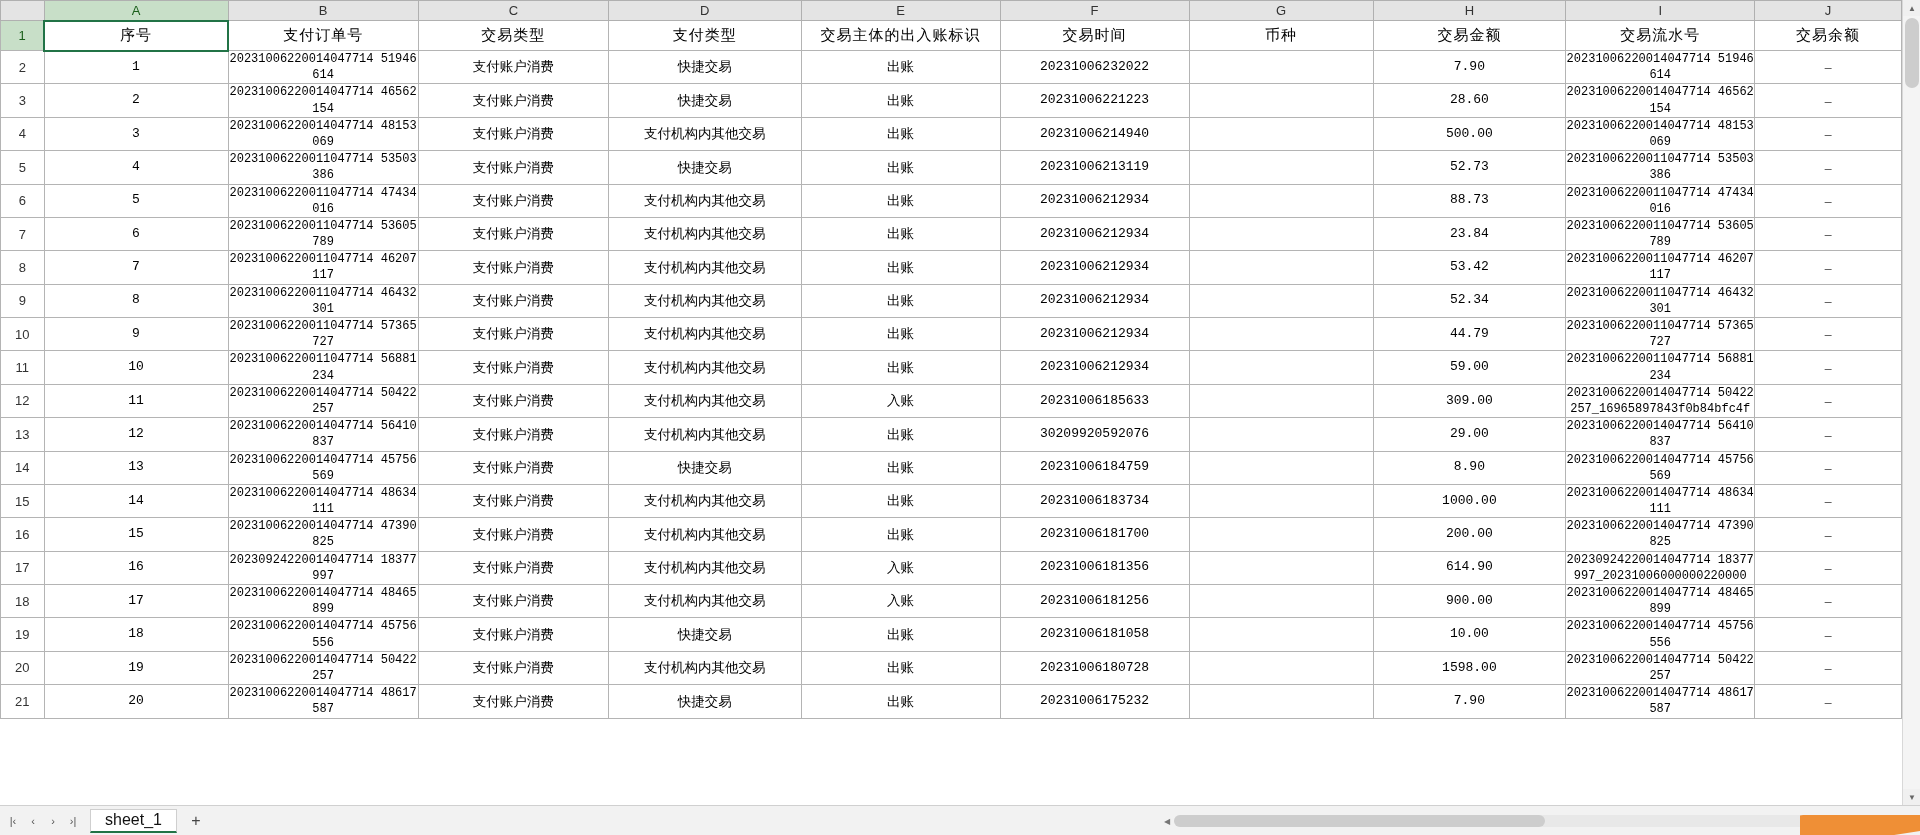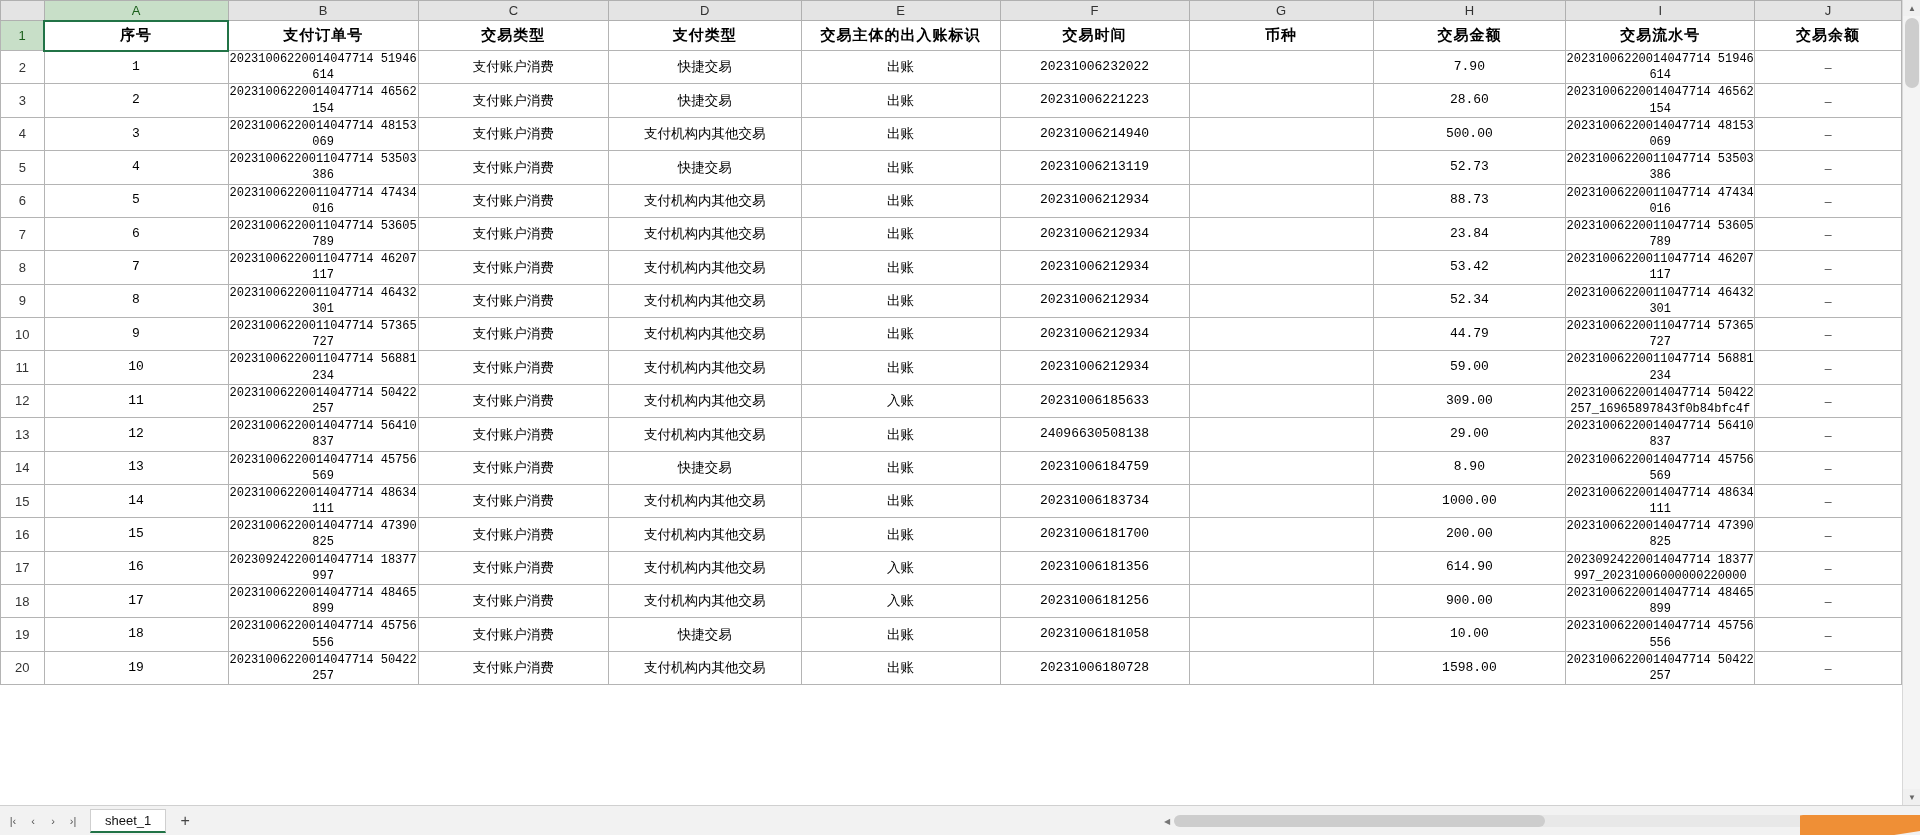--- a/index.html
+++ b/index.html
@@ -82,21 +82,21 @@
     font-size: 13.5px;
     color: #000;
     font-family: "Liberation Serif", serif;
     line-height: 1.45;
     padding: 1px 2px;
     overflow: hidden;
     white-space: normal;
     word-break: break-all;
   }
   td.cell.hdrcell {
-    font-weight: bold;
+    font-weight: normal;
     font-size: 15px;
     letter-spacing: 1px;
   }
   td.cell.num { text-align: center; font-family: "Liberation Mono", monospace; font-size: 13px;}
   td.cell.dash { font-family: "Liberation Serif", serif; }
   td.cell.wrapid {
     font-family: "Liberation Mono", monospace;
     font-size: 12px;
     line-height: 1.35;
   }
@@ -142,21 +142,21 @@
   .navbtns { display: flex; align-items: center; padding: 0 4px; gap: 2px; }
   .navbtn {
     width: 18px; height: 20px;
     display: flex; align-items: center; justify-content: center;
     color: #555; font-size: 11px;
   }
   .sheettab {
     height: 24px;
     padding: 0 14px;
     display: flex; align-items: center;
-    font-size: 13px;
+    font-size: 16px;
     color: #111;
     background: #ffffff;
     border: 1px solid #cfcfcf;
     border-bottom: 2px solid #217346;
     margin-left: 4px;
     font-family: "Liberation Sans", sans-serif;
   }
   .addsheet {
     margin-left: 10px;
     font-size: 16px;
@@ -393,21 +393,21 @@
               <td class="cell wrapid">20231006220014047714 50422257_16965897843f0b84bfc4f</td>
               <td class="cell dash">–</td>
             </tr>
             <tr>
               <td class="rowhdr">13</td>
               <td class="cell num" style="position: relative;">12</td>
               <td class="cell wrapid">20231006220014047714 56410837</td>
               <td class="cell ">支付账户消费</td>
               <td class="cell ">支付机构内其他交易</td>
               <td class="cell ">出账</td>
-              <td class="cell num">24096630508138</td>
+              <td class="cell num">30209920592076</td>
               <td class="cell "></td>
               <td class="cell num">29.00</td>
               <td class="cell wrapid">20231006220014047714 56410837</td>
               <td class="cell dash">–</td>
             </tr>
             <tr>
               <td class="rowhdr">14</td>
               <td class="cell num" style="position: relative;">13</td>
               <td class="cell wrapid">20231006220014047714 45756569</td>
               <td class="cell ">支付账户消费</td>
@@ -488,20 +488,33 @@
               <td class="rowhdr">20</td>
               <td class="cell num" style="position: relative;">19</td>
               <td class="cell wrapid">20231006220014047714 50422257</td>
               <td class="cell ">支付账户消费</td>
               <td class="cell ">支付机构内其他交易</td>
               <td class="cell ">出账</td>
               <td class="cell num">20231006180728</td>
               <td class="cell "></td>
               <td class="cell num">1598.00</td>
               <td class="cell wrapid">20231006220014047714 50422257</td>
+              <td class="cell dash">–</td>
+            </tr>
+            <tr>
+              <td class="rowhdr">21</td>
+              <td class="cell num" style="position: relative;">20</td>
+              <td class="cell wrapid">20231006220014047714 48617587</td>
+              <td class="cell ">支付账户消费</td>
+              <td class="cell ">快捷交易</td>
+              <td class="cell ">出账</td>
+              <td class="cell num">20231006175232</td>
+              <td class="cell "></td>
+              <td class="cell num">7.90</td>
+              <td class="cell wrapid">20231006220014047714 48617587</td>
               <td class="cell dash">–</td>
             </tr>
           </tbody>
       </table>
     </div>
 
     <div class="vscroll">
       <div class="arrow">▲</div>
       <div class="thumb"></div>
       <div class="arrow bottom">▼</div>

